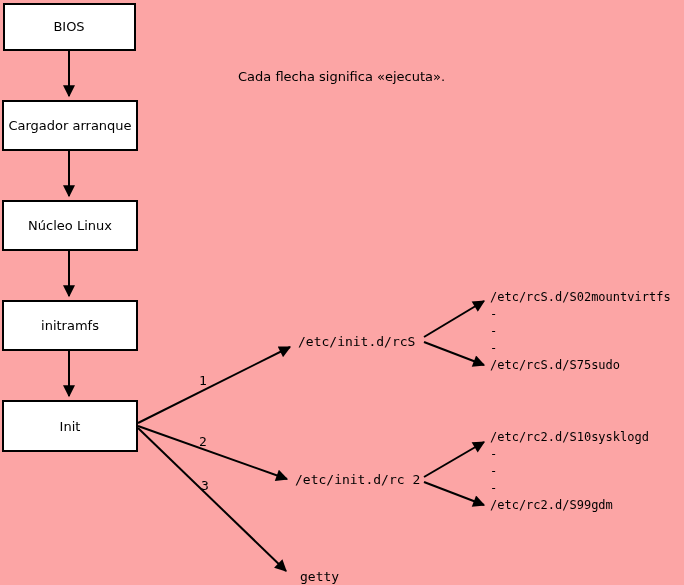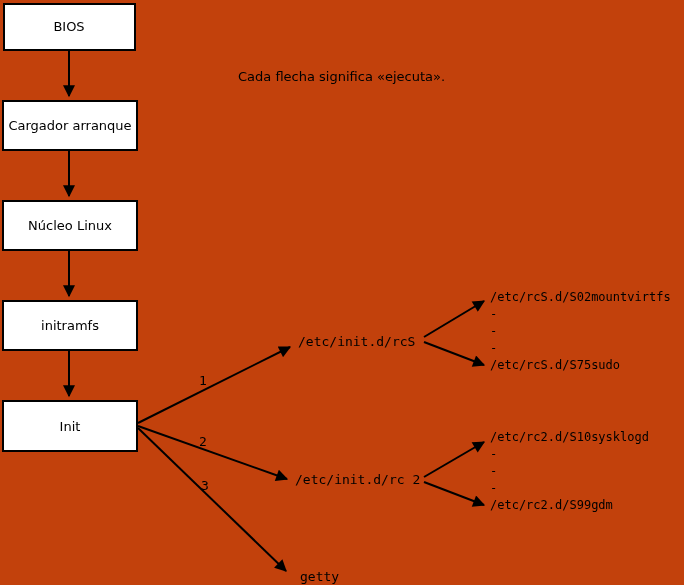--- a/index.html
+++ b/index.html
@@ -4,21 +4,21 @@
 <style>
   html, body {
     margin: 0;
     padding: 0;
     background: #ffffff;
   }
   .canvas {
     position: relative;
     width: 684px;
     height: 585px;
-    background: #c2410c;
+    background: #fca5a5;
     overflow: hidden;
   }
   svg { display: block; }
   .box-rect {
     fill: #ffffff;
     stroke: #000000;
     stroke-width: 2;
   }
   .flow-line {
     stroke: #000000;

